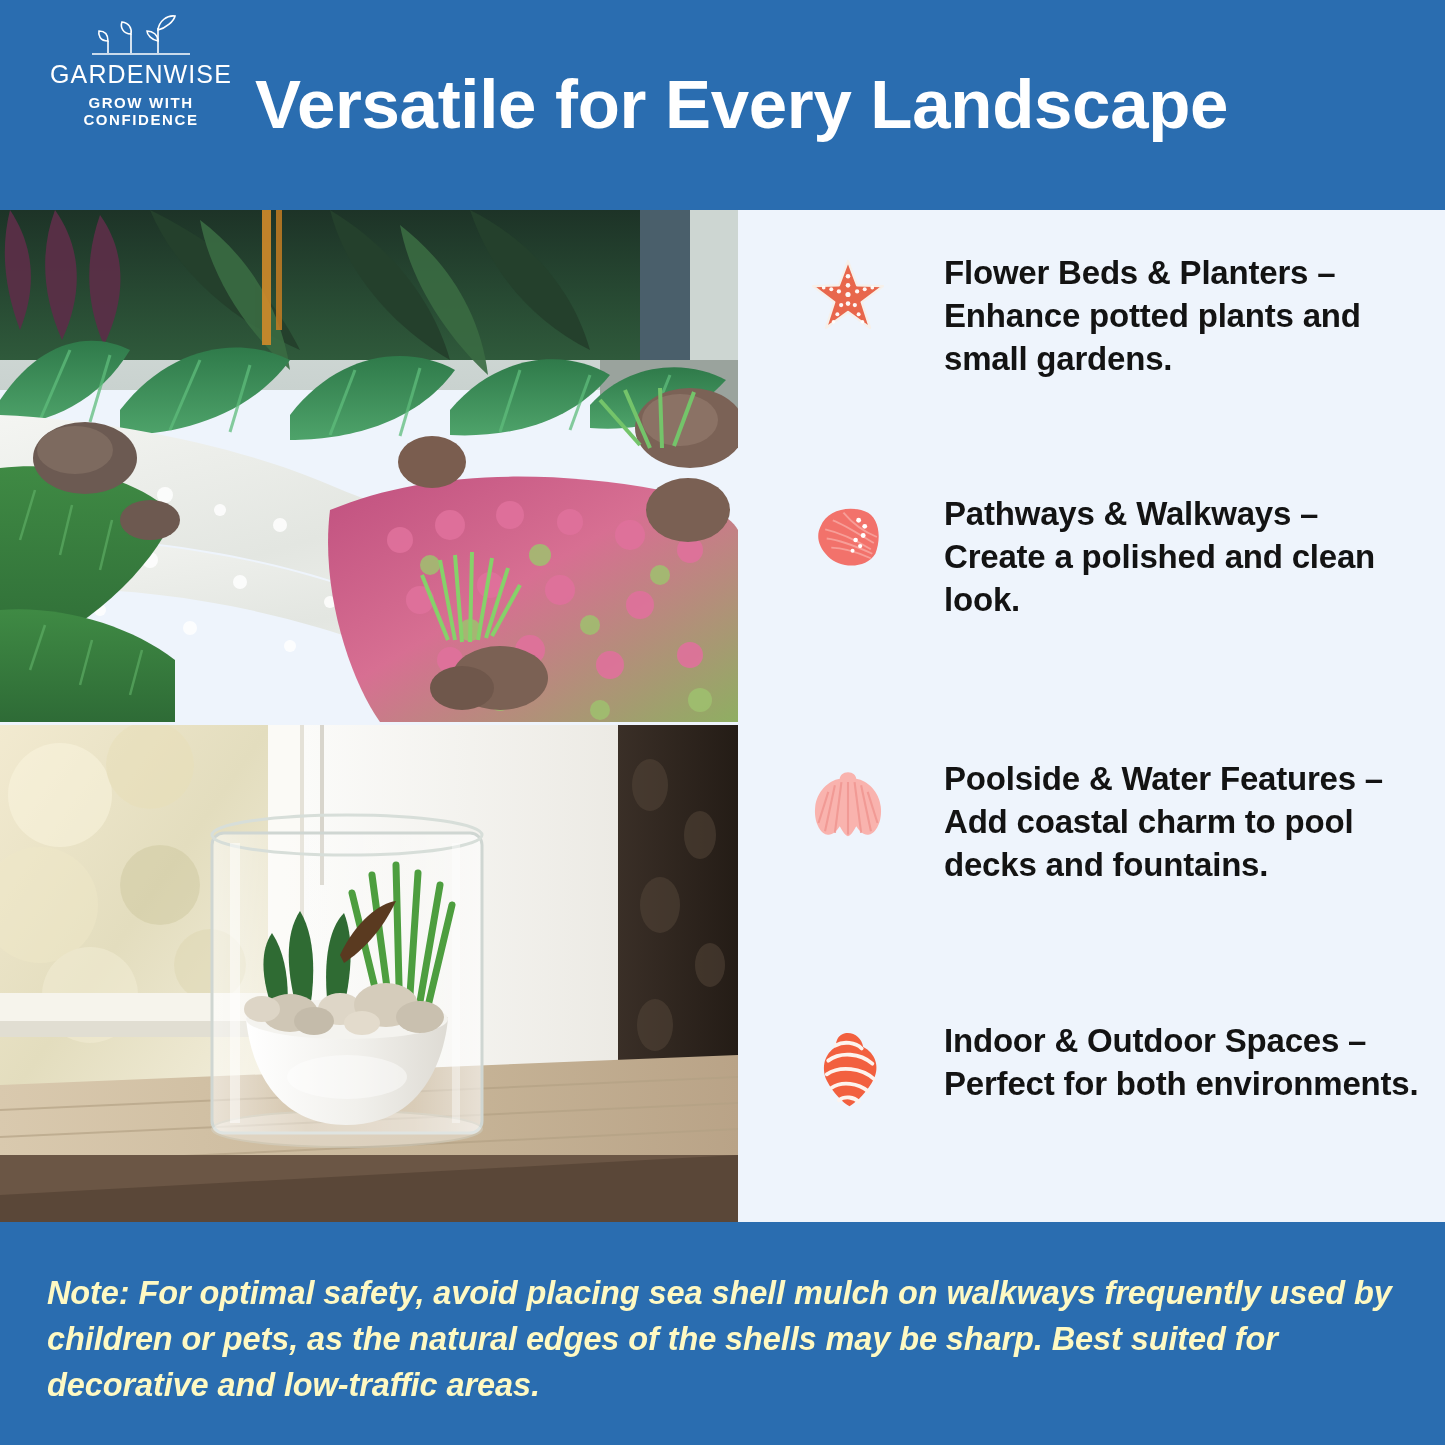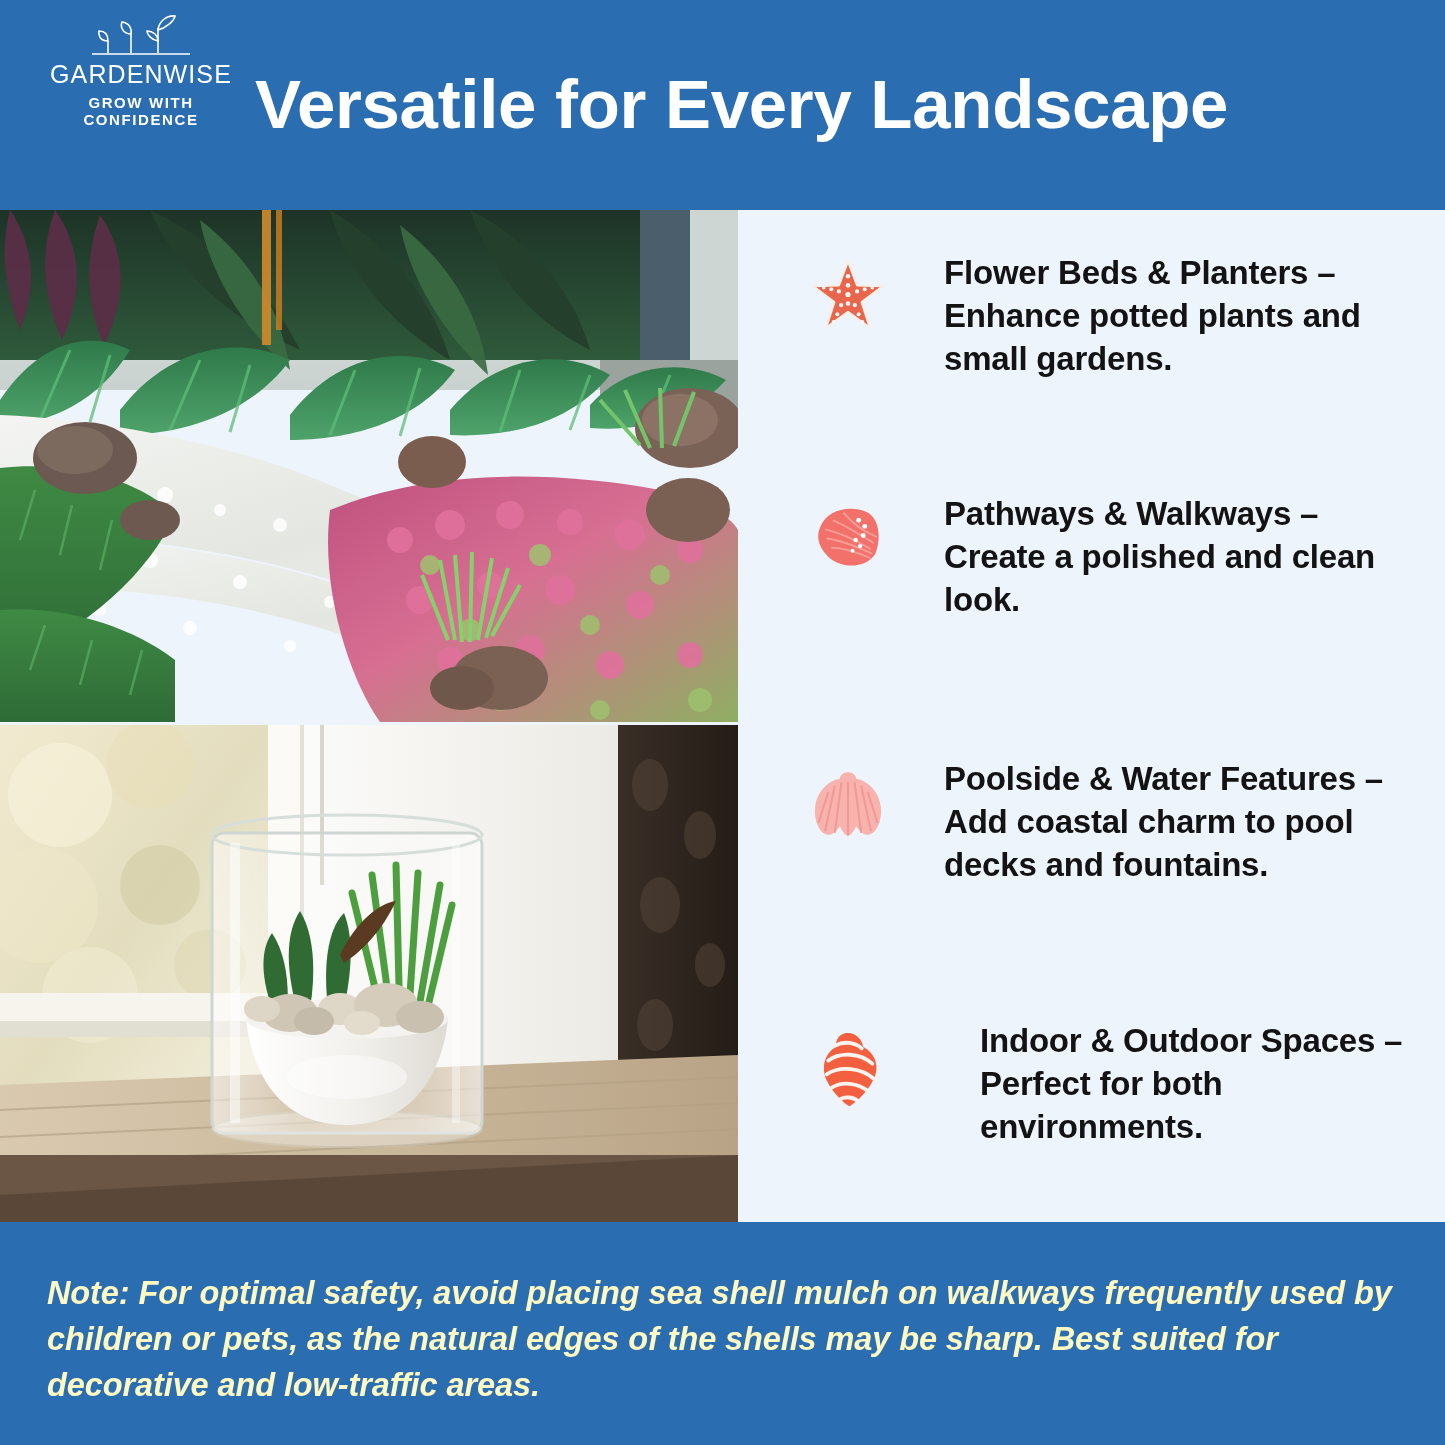--- a/index.html
+++ b/index.html
@@ -111,21 +111,21 @@
   .feature {
     position: absolute;
     left: 0;
     width: 707px;
     display: flex;
     align-items: flex-start;
   }
   .feature-1 { top: 42px; }
   .feature-2 { top: 283px; }
   .feature-3 { top: 548px; }
-  .feature-4 { top: 810px; gap: 36px; }
+  .feature-4 { top: 810px; }
 
   .feature-icon {
     flex: 0 0 auto;
     width: 96px;
     margin-left: 62px;
     margin-right: 0;
     display: flex;
     justify-content: center;
     align-items: flex-start;
     padding-top: 6px;

